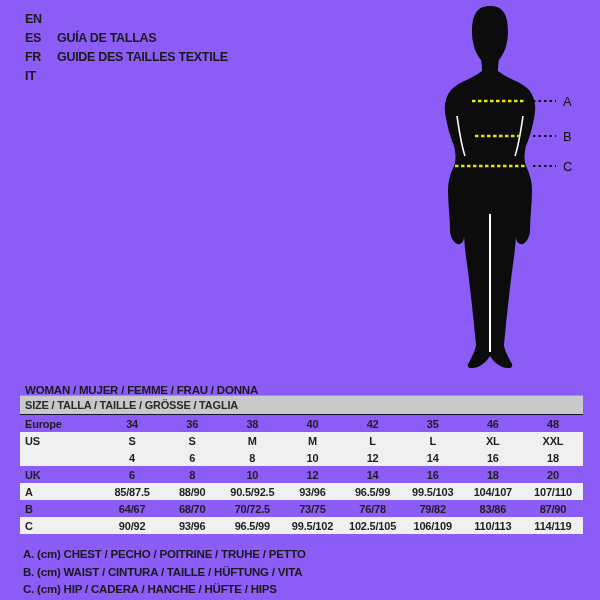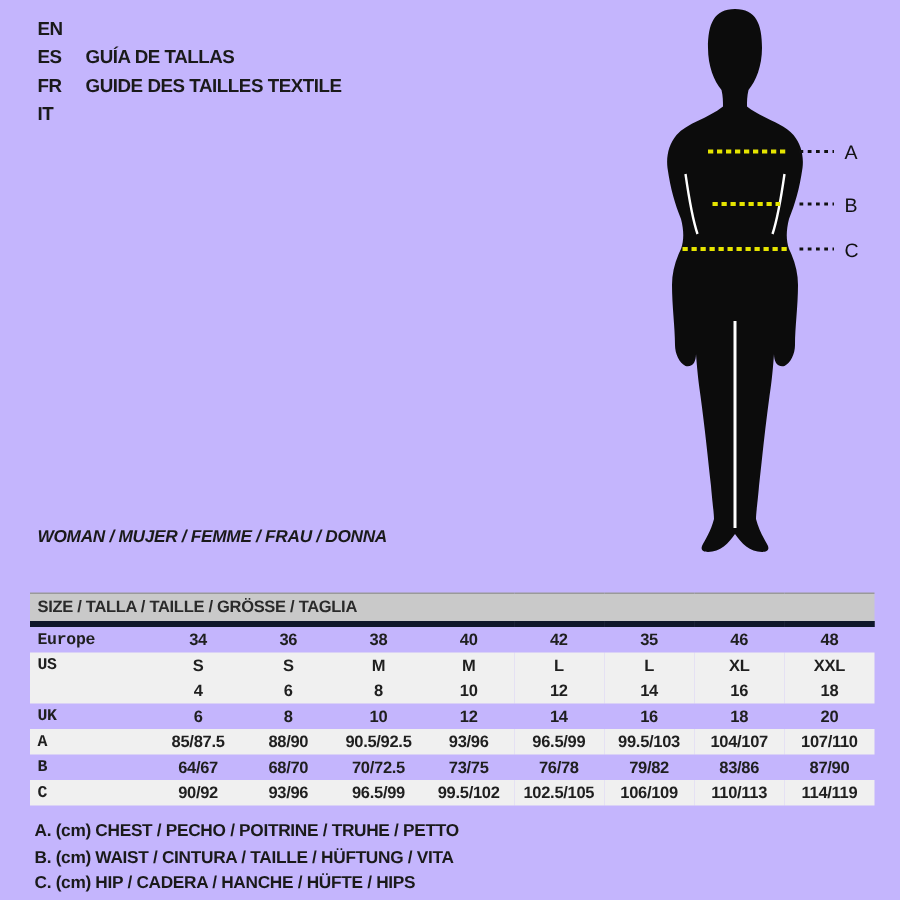--- a/index.html
+++ b/index.html
@@ -1,42 +1,42 @@
 <!DOCTYPE html>
 <html><head>
 <meta charset="utf-8">
 <style>
   html,body{margin:0;padding:0;background:#ffffff;}
   .page{
-    position:relative;width:600px;height:600px;background:#c4b5fd;overflow:hidden;
+    position:relative;width:600px;height:600px;background:#8b5cf6;overflow:hidden;
     font-family:"Liberation Sans",sans-serif;color:#1a1a1a;
   }
   
   .lang-block{position:absolute;left:25px;top:9px;}
   .lang-row{display:flex;height:19px;align-items:center;}
   .lang-code{width:32px;font-size:12.5px;font-weight:bold;letter-spacing:-0.3px;}
   .lang-label{font-size:12.5px;font-weight:bold;letter-spacing:-0.3px;white-space:nowrap;}
   
   .figure-svg{position:absolute;left:420px;top:2px;}
   .marker-label{font-family:"Liberation Sans",sans-serif;font-size:13px;fill:#111;}
   
-  .section-label{position:absolute;left:25px;top:352px;font-size:11.5px;font-weight:bold;letter-spacing:-0.2px;font-style:italic;}
+  .section-label{position:absolute;left:25px;top:384px;font-size:11.5px;font-weight:bold;letter-spacing:-0.2px;}
   
   .size-table{
     position:absolute;left:20px;top:395px;width:563px;
     border-collapse:collapse;table-layout:fixed;
     font-size:11px;font-weight:bold;letter-spacing:-0.2px;
   }
   .size-table th.tbl-header{
-    background:#c9c9c9;border-top:1px solid #9a9a9a;border-bottom:4px solid #0f172a;
+    background:#c9c9c9;border-top:1px solid #9a9a9a;border-bottom:1px solid #0f172a;
     text-align:left;font-size:11px;font-weight:bold;padding:3px 0 3px 5px;height:12px;
     letter-spacing:-0.2px;color:#2a2a2a;
   }
   .size-table td{height:17px;padding:0;text-align:center;vertical-align:middle;color:#1f1f1f;}
-  .size-table td.rowlabel{text-align:left;padding-left:5px;font-family:Liberation Mono, monospace;}
+  .size-table td.rowlabel{text-align:left;padding-left:5px;}
   .size-table col.labelcol{width:82px;}
   .size-table tr.shaded{background:#f0f0f0;}
   
   .legend{position:absolute;left:23px;top:546px;}
   .legend-line{font-size:11.5px;font-weight:bold;letter-spacing:-0.2px;line-height:17.5px;white-space:nowrap;}
 </style>
 </head>
 <body>
 
 <div class="page">

